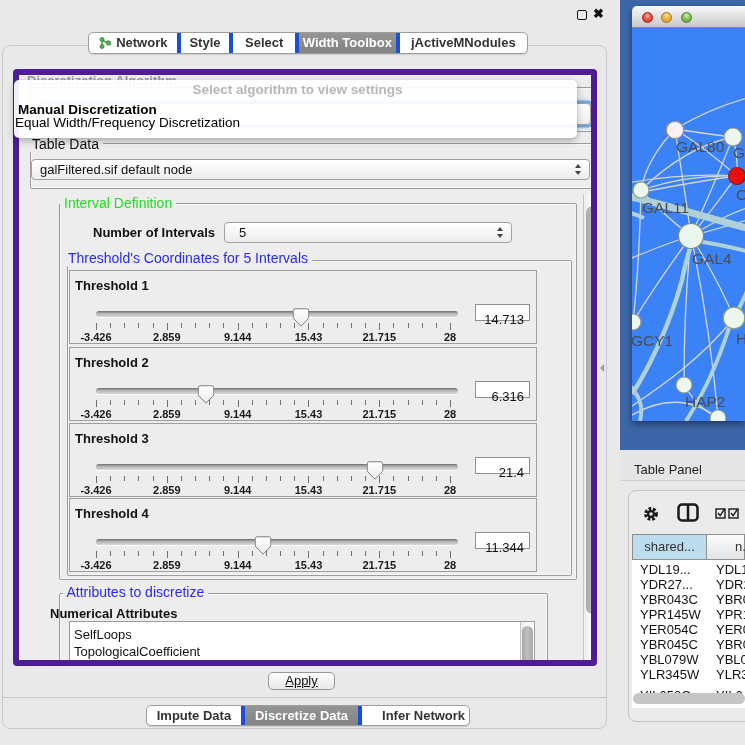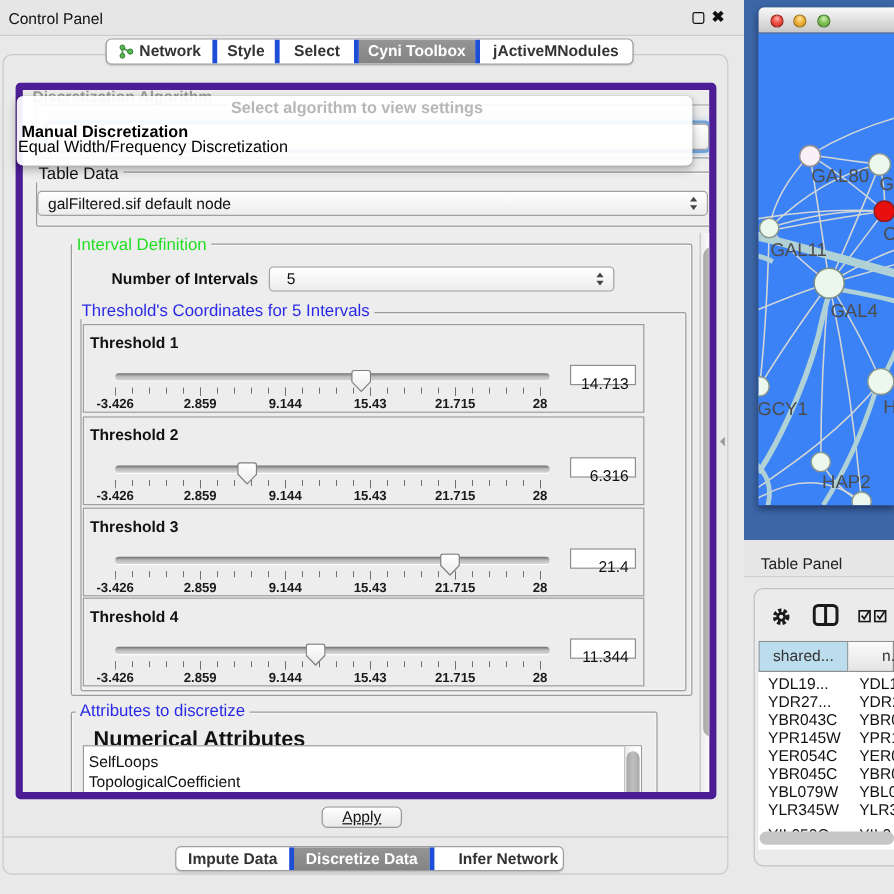--- a/index.html
+++ b/index.html
@@ -57,38 +57,35 @@
 #netcanvas { position:absolute; left:0; top:22px; width:113px; height:393px; background:#3b82f6; overflow:hidden; }
 #tp { position:absolute; left:620px; top:450px; width:125px; height:295px; background:#e9e9e9; }
 #tp-title { position:absolute; left:0; top:0; width:125px; height:31px; background:#e6e6e6; border-bottom:1px solid #d0d0d0;text-align:right; }
 #tp-title .t { position:absolute; left:14px; top:12px; font-size:13px; color:#222; }
 #tbox { position:absolute; left:8px; top:40px; width:130px; height:232px; background:#ebebeb; border:1px solid #c2c2c2; border-radius:8px; }
 </style>
 </head>
 <body>
 
 <div id="cp">
-  <div id="cp-title">
-      <span class="t">Control Panel</span>
-    </div>
   <div class="sq"></div>
     <div class="xx">✖</div>
   <div id="outer"></div>
 
   <div class="seg" style="left:88px; top:31.5px; width:440px; height:22px;">
     <div class="s" style="width:88px;"><svg width="14" height="14" viewBox="0 0 14 14" style="margin-right:4px;">
           <line x1="4" y1="4" x2="4" y2="10" stroke="#4a9e4a" stroke-width="1.5"></line>
           <line x1="4" y1="4" x2="10" y2="7" stroke="#4a9e4a" stroke-width="1.5"></line>
           <circle cx="4" cy="3.5" r="2" fill="#57b757" stroke="#2f7a2f" stroke-width="0.8"></circle>
           <circle cx="4" cy="10.5" r="2" fill="#57b757" stroke="#2f7a2f" stroke-width="0.8"></circle>
           <circle cx="10.5" cy="7" r="2.2" fill="#57b757" stroke="#2f7a2f" stroke-width="0.8"></circle>
         </svg>Network</div>
     <div class="s" style="width:53px;">Style</div>
     <div class="s" style="width:66px;">Select</div>
-    <div class="s sel" style="width:101px;">Cyni Toolbox</div>
+    <div class="s sel" style="width:101px;">Width Toolbox</div>
     <div class="s" style="width:132px;">jActiveMNodules</div>
   </div>
 
   <div id="inner">
     
     <div class="grp" style="left:11px; top:12px; width:567px; height:45px;"></div>
     <div class="combo" style="left:20px; top:28px; width:552px; height:22px; box-shadow:0 0 0 2.5px rgba(100,155,215,0.88), 0 0 5px 3px rgba(120,170,225,0.45);"></div>
 
     
     <div class="grp" style="left:11px; top:68px; width:567px; height:46px;"></div>
@@ -179,21 +176,21 @@
           <linearGradient id="tg" x1="0" y1="0" x2="0" y2="1">
             <stop offset="0" stop-color="#ffffff"></stop>
             <stop offset="1" stop-color="#ebebeb"></stop>
           </linearGradient>
         </defs>
       </svg>
 
     
     <div class="grp" style="left:40px; top:518px; width:489px; height:100px;"></div>
     <div class="gt" style="left:43.5px; top:509px; color:#2a2ae8;">Attributes to discretize</div>
-    <div style="position:absolute; left:59px; top:531px; font-size:18px; font-weight:bold; color:#111;">Numerical Attributes</div>
+    <div style="position:absolute; left:31px; top:531px; font-size:13px; font-weight:bold; color:#111;">Numerical Attributes</div>
     <div id="numlist">
       <div style="padding:3.5px 0 0 4px; line-height:17px;">SelfLoops<br>TopologicalCoefficient<br>BetweennessCentrality</div>
       <div class="sbtrack" style="right:0; top:0; width:14px; height:58px; border-right:none;"></div>
       <div class="sbthumb" style="right:1.5px; top:4px; width:11px; height:54px;"></div>
     </div>
 
     
     <div class="sbtrack" style="left:564px; top:119px; width:19px; height:477px;"></div>
     <div class="sbthumb" style="left:566.5px; top:131px; width:14px; height:408px;"></div>
   </div>

